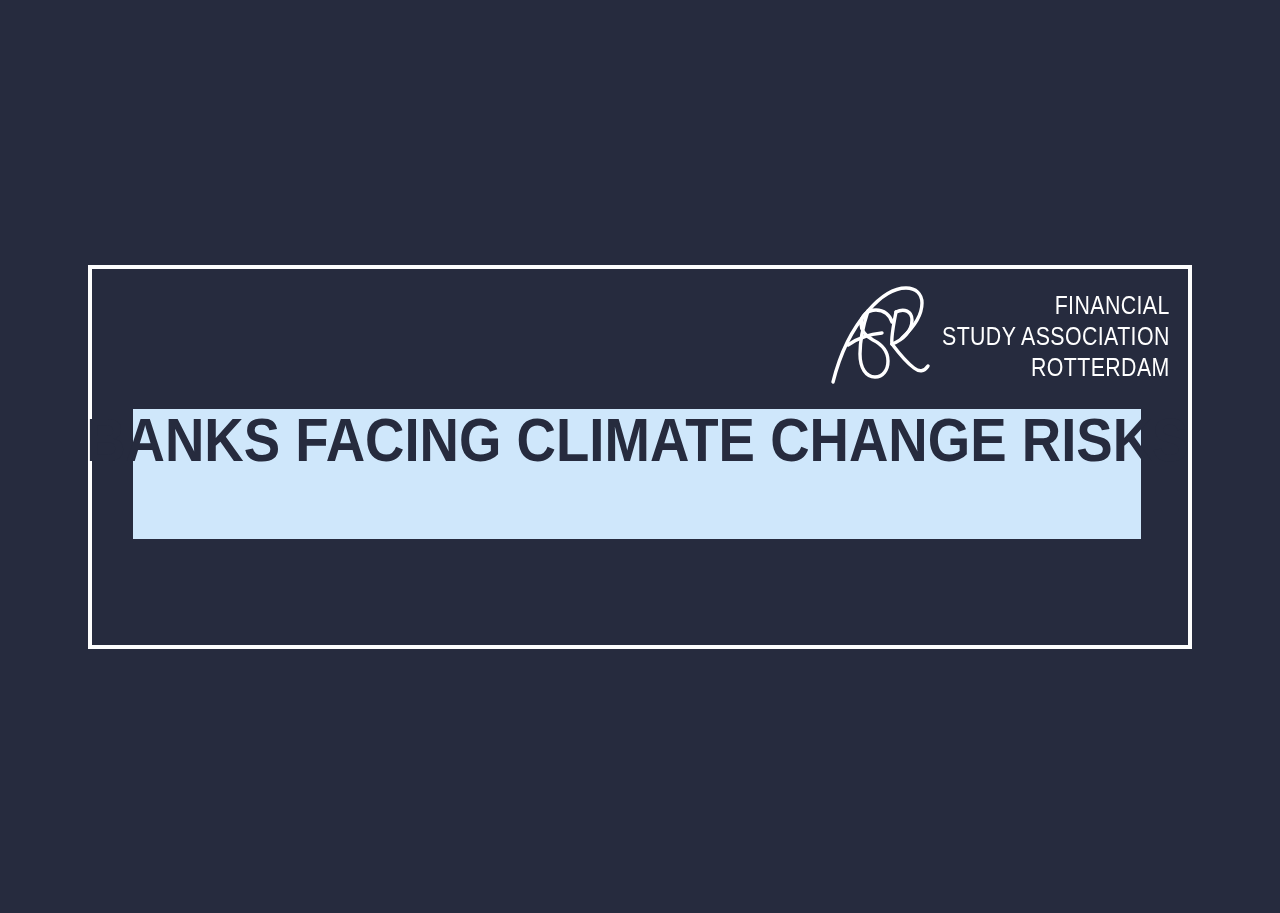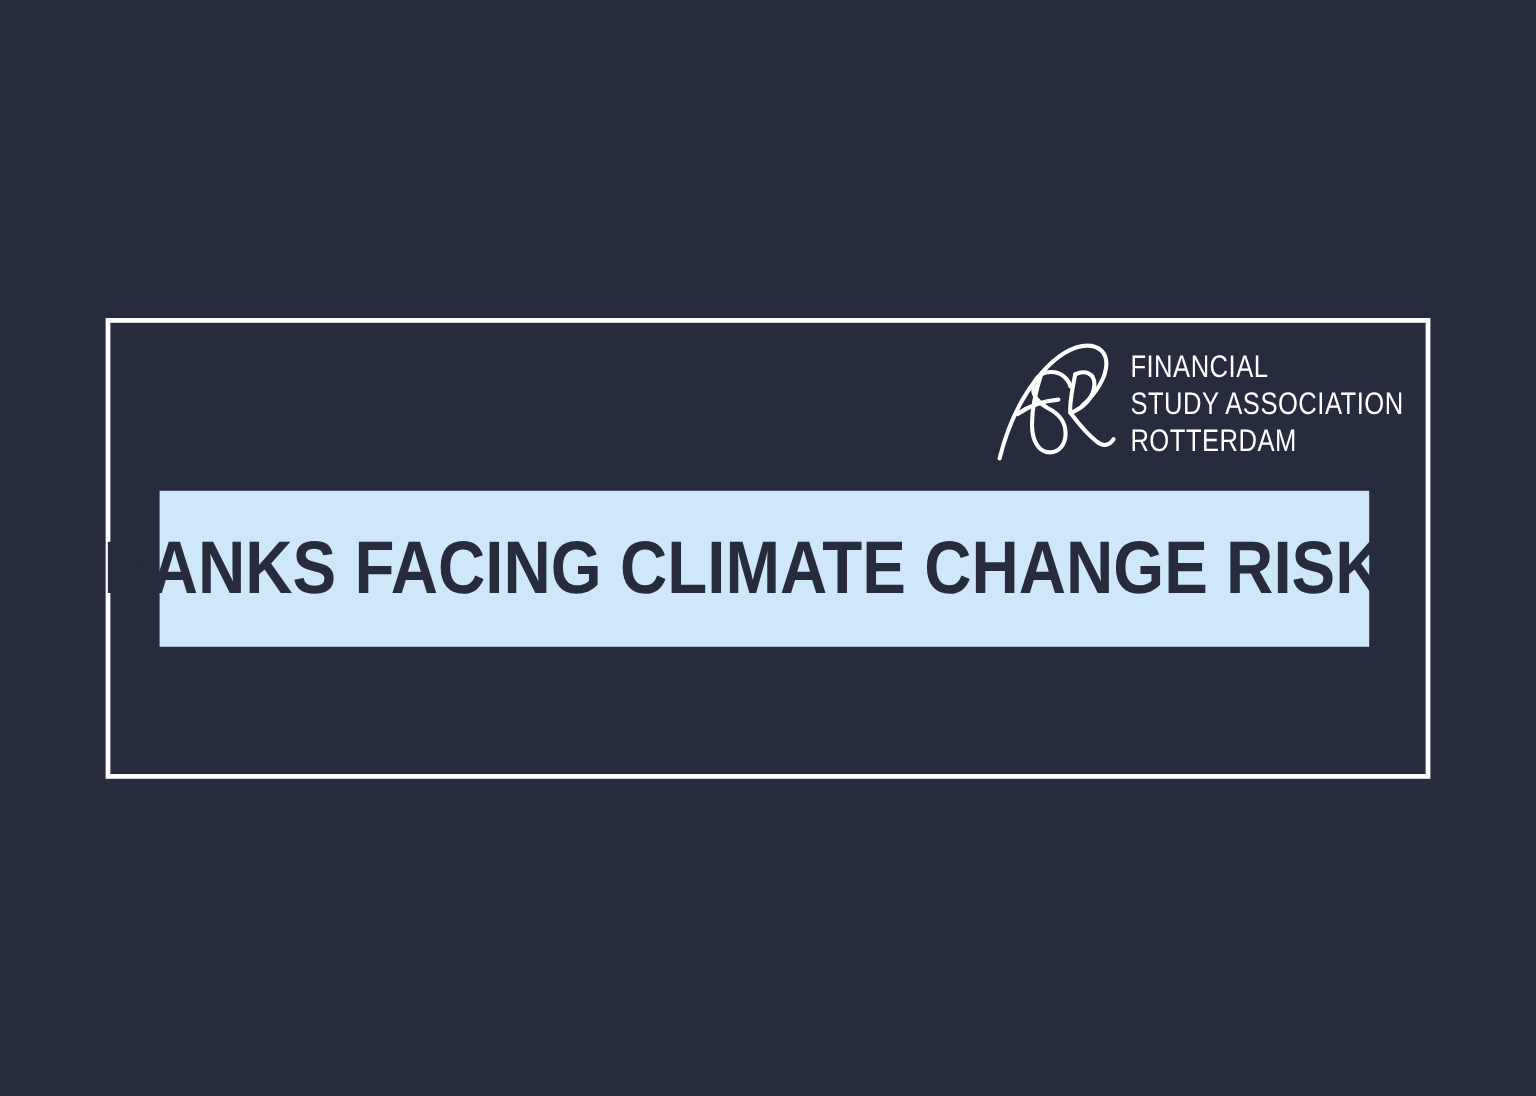--- a/index.html
+++ b/index.html
@@ -38,20 +38,21 @@
   #logo {
     position: absolute;
     left: 738px;
     top: 13px;
     width: 330px;
     height: 105px;
     display: flex;
     flex-direction: row;
     align-items: center;
     gap: 10px;
+    text-align: right;
   }
   #logo-mark {
     width: 102px;
     height: 105px;
     flex: 0 0 auto;
     display: block;
   }
   #logo-words {
     display: flex;
     flex-direction: column;
@@ -74,21 +75,21 @@
 
   
   #title-banner {
     position: absolute;
     left: 41px;
     top: 140px;
     width: 1008px;
     height: 130px;
     background: #cfe7fb;
     display: flex;
-    align-items: center;
+    align-items: flex-start;
     justify-content: center;
   }
   #title-text {
     color: #262b3e;
     font-family: "Liberation Sans Narrow", "Liberation Sans", sans-serif;
     font-size: 62px;
     font-weight: 700;
     letter-spacing: 0px;
     white-space: nowrap;
     transform: scaleX(0.88);

